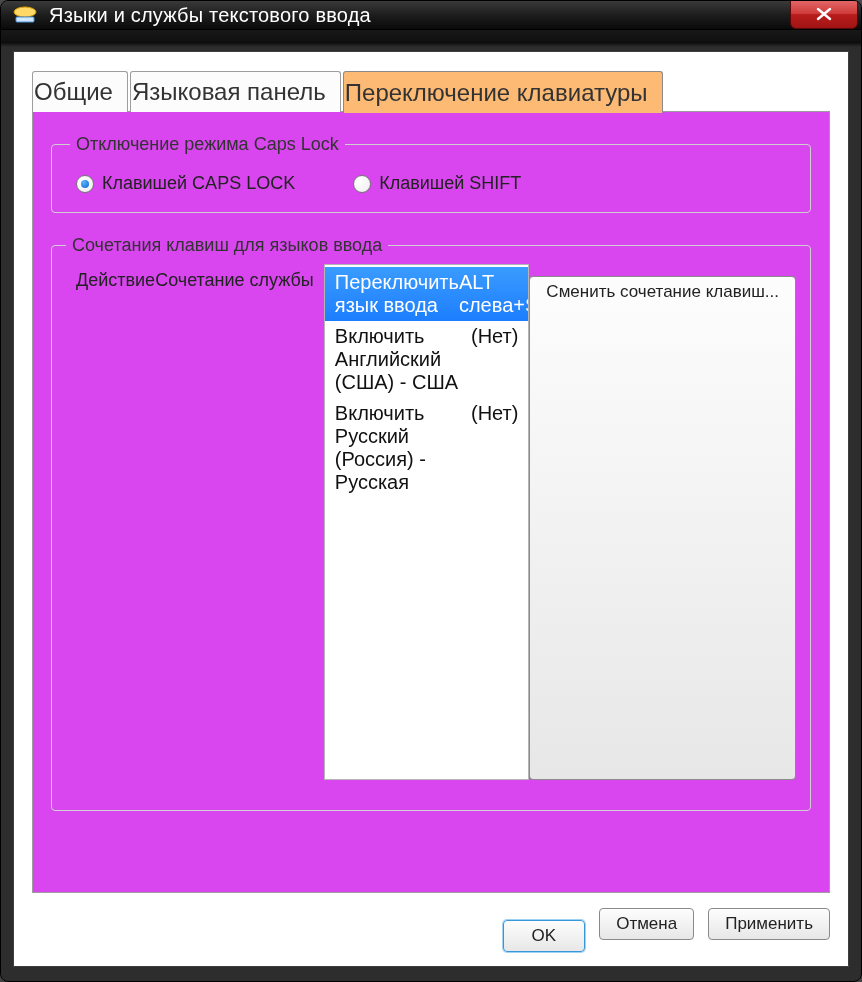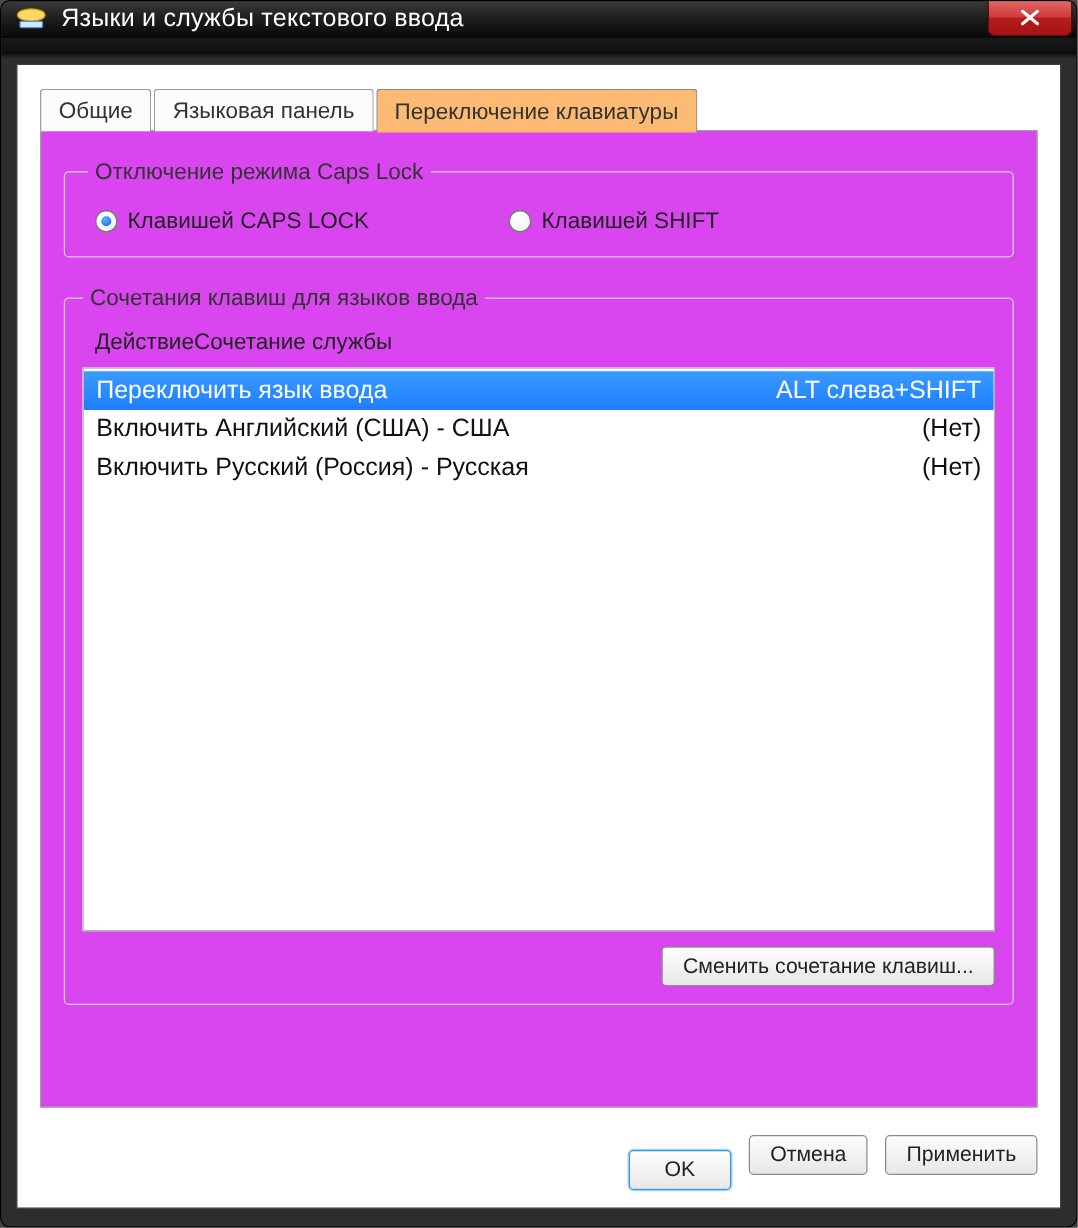--- a/index.html
+++ b/index.html
@@ -76,22 +76,22 @@
     display: flex;
     align-items: flex-end;
     gap: 2px;
     position: relative;
     z-index: 2;
   }
   .tab {
     border: 1px solid #9d9d9d;
     border-bottom: none;
     background: #fcfcfc;
-    padding: 6px 14px 6px 14px;
-    font-size: 18px;
+    padding: 6px 14px 6px 1px;
+    font-size: 24px;
     color: #333;
     border-top-left-radius: 3px;
     border-top-right-radius: 3px;
     cursor: default;
     user-select: none;
   }
   .tab.active {
     background: #fdba74;
     position: relative;
     top: 1px;
@@ -116,21 +116,21 @@
     padding: 14px 18px 16px 18px;
   }
   fieldset.groupbox > legend {
     font-size: 18px;
     color: #333;
     padding: 0 6px;
   }
 
   .radio-row {
     display: flex;
-    gap: 112px;
+    gap: 58px;
     align-items: center;
     padding: 4px 0 2px 6px;
   }
   .radio {
     display: flex;
     align-items: center;
     gap: 8px;
     font-size: 18px;
     color: #222;
     cursor: default;
@@ -145,24 +145,24 @@
   .radio.selected .radio-dot::after{
     content:"";
     width:8px;height:8px;border-radius:50%;
     background: radial-gradient(circle at 35% 30%, #5bb3ff, #0a66cc);
   }
 
   fieldset.hotkeys {
     border: 1px solid #cfcfcf;
     border-radius: 4px;
     margin: 0;
-    padding: 8px 14px 14px 14px;
+    padding: 8px 14px 30px 14px;
     height: 576px;
     display:flex;
-    flex-direction:column;
+    flex-direction:row;
   }
   fieldset.hotkeys > legend {
     font-size: 18px;
     color: #333;
     padding: 0 6px;
   }
   .list-header {
     display:flex;
     justify-content: flex-start;
     font-size: 18px;

